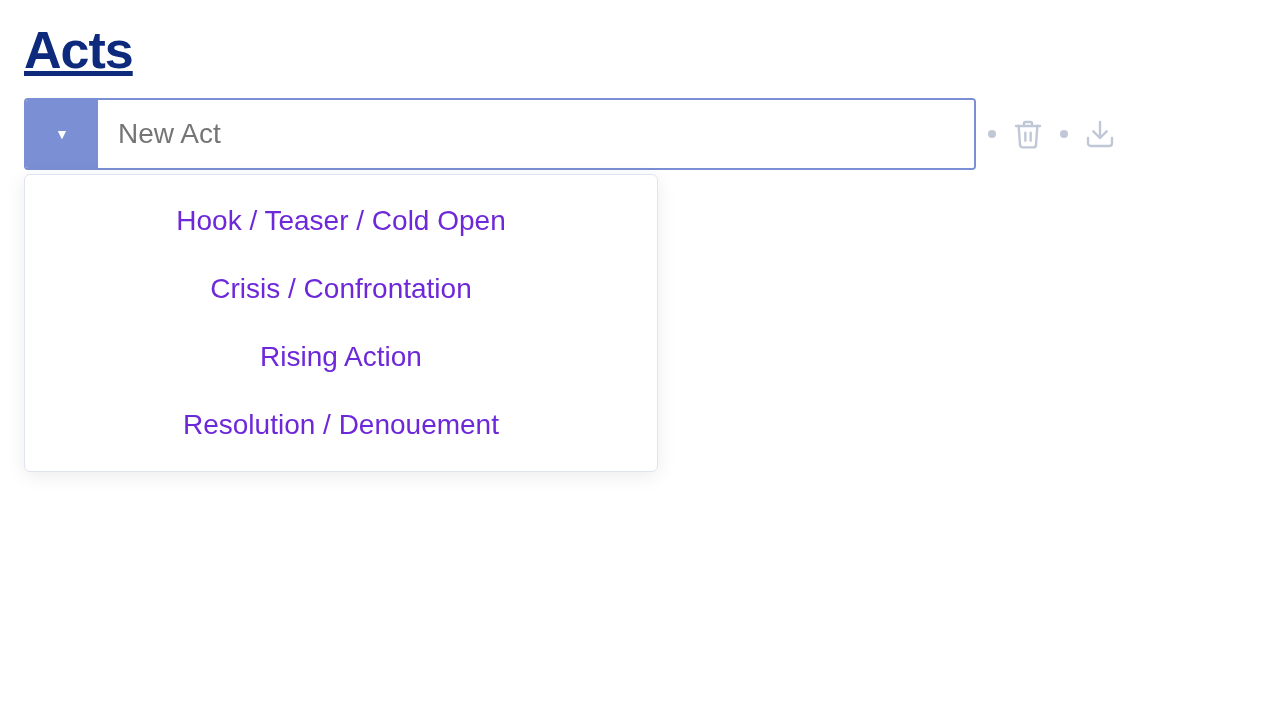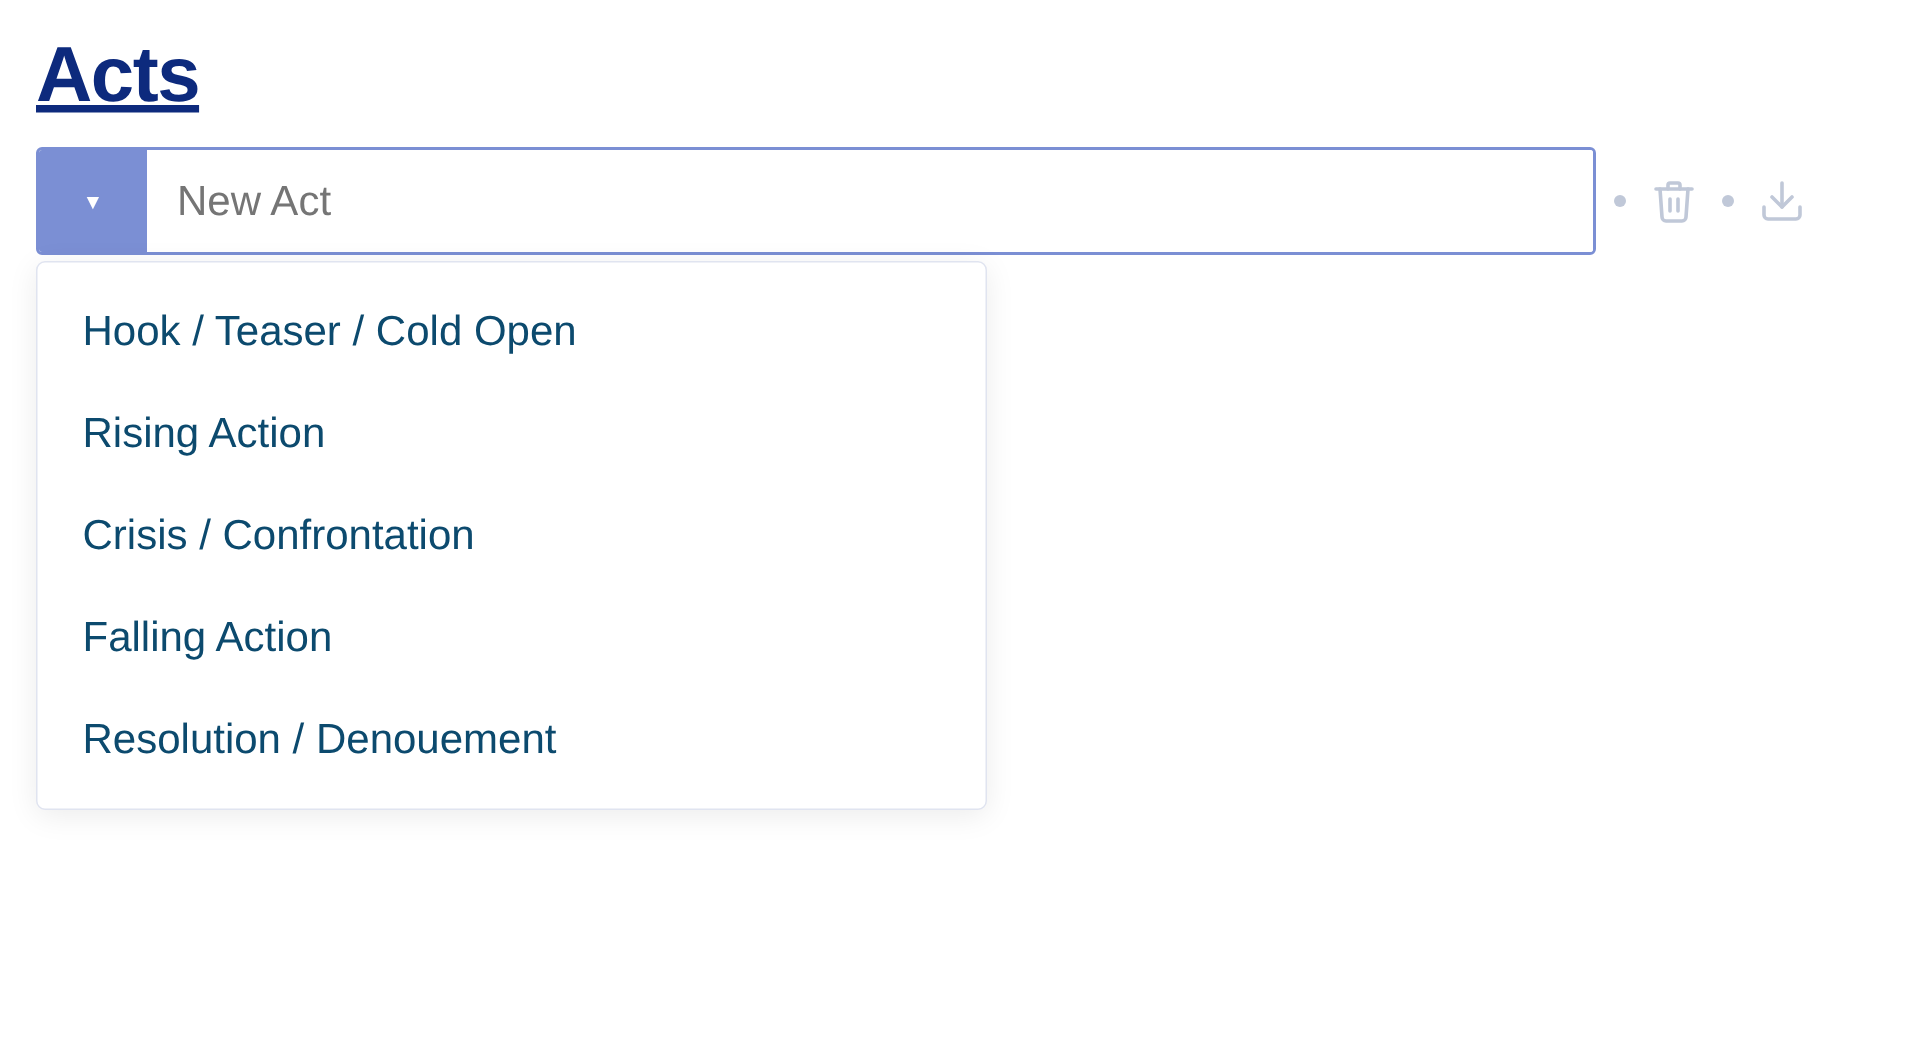--- a/index.html
+++ b/index.html
@@ -31,21 +31,21 @@
       gap: 12px;
       position: relative;
     }
 
     .input-wrapper {
       display: flex;
       align-items: stretch;
       border: 2px solid #7b8fd4;
       border-radius: 4px;
       overflow: hidden;
-      width: 1040px;
+      width: 952px;
     }
 
     .dropdown-btn {
       background: #7b8fd4;
       border: none;
       width: 72px;
       min-width: 72px;
       display: flex;
       align-items: center;
       justify-content: center;
@@ -111,25 +111,25 @@
       border: 1px solid #e0e4f0;
       border-radius: 6px;
       box-shadow: 0 4px 20px rgba(0,0,0,0.08);
       padding: 12px 0;
       z-index: 100;
     }
 
     .dropdown-item {
       padding: 18px 30px;
       font-size: 28px;
-      color: #0c4a6e;
+      color: #6d28d9;
       cursor: pointer;
       display: block;
       width: 100%;
-      text-align: left;
+      text-align: center;
       background: none;
       border: none;
       font-family: inherit;
       font-weight: 400;
     }
   </style>
 </head>
 <body>
 
 <h1 class="page-title">Acts</h1>
@@ -157,18 +157,17 @@
   <button class="icon-btn" aria-label="Download">
     <svg class="download-icon" viewBox="0 0 24 24" fill="none" stroke="currentColor" stroke-width="1.8" stroke-linecap="round" stroke-linejoin="round">
       <path d="M21 15v4a2 2 0 0 1-2 2H5a2 2 0 0 1-2-2v-4"></path>
       <polyline points="7 10 12 15 17 10"></polyline>
       <line x1="12" y1="15" x2="12" y2="3"></line>
     </svg>
   </button>
 
   <div class="dropdown-menu" id="dropdown-menu">
   <button class="dropdown-item">Hook / Teaser / Cold Open</button>
+      <button class="dropdown-item">Crisis / Confrontation</button>
       <button class="dropdown-item">Rising Action</button>
-      <button class="dropdown-item">Crisis / Confrontation</button>
-      <button class="dropdown-item">Falling Action</button>
       <button class="dropdown-item">Resolution / Denouement</button>
     </div>
 </div>
 
 </body></html>

